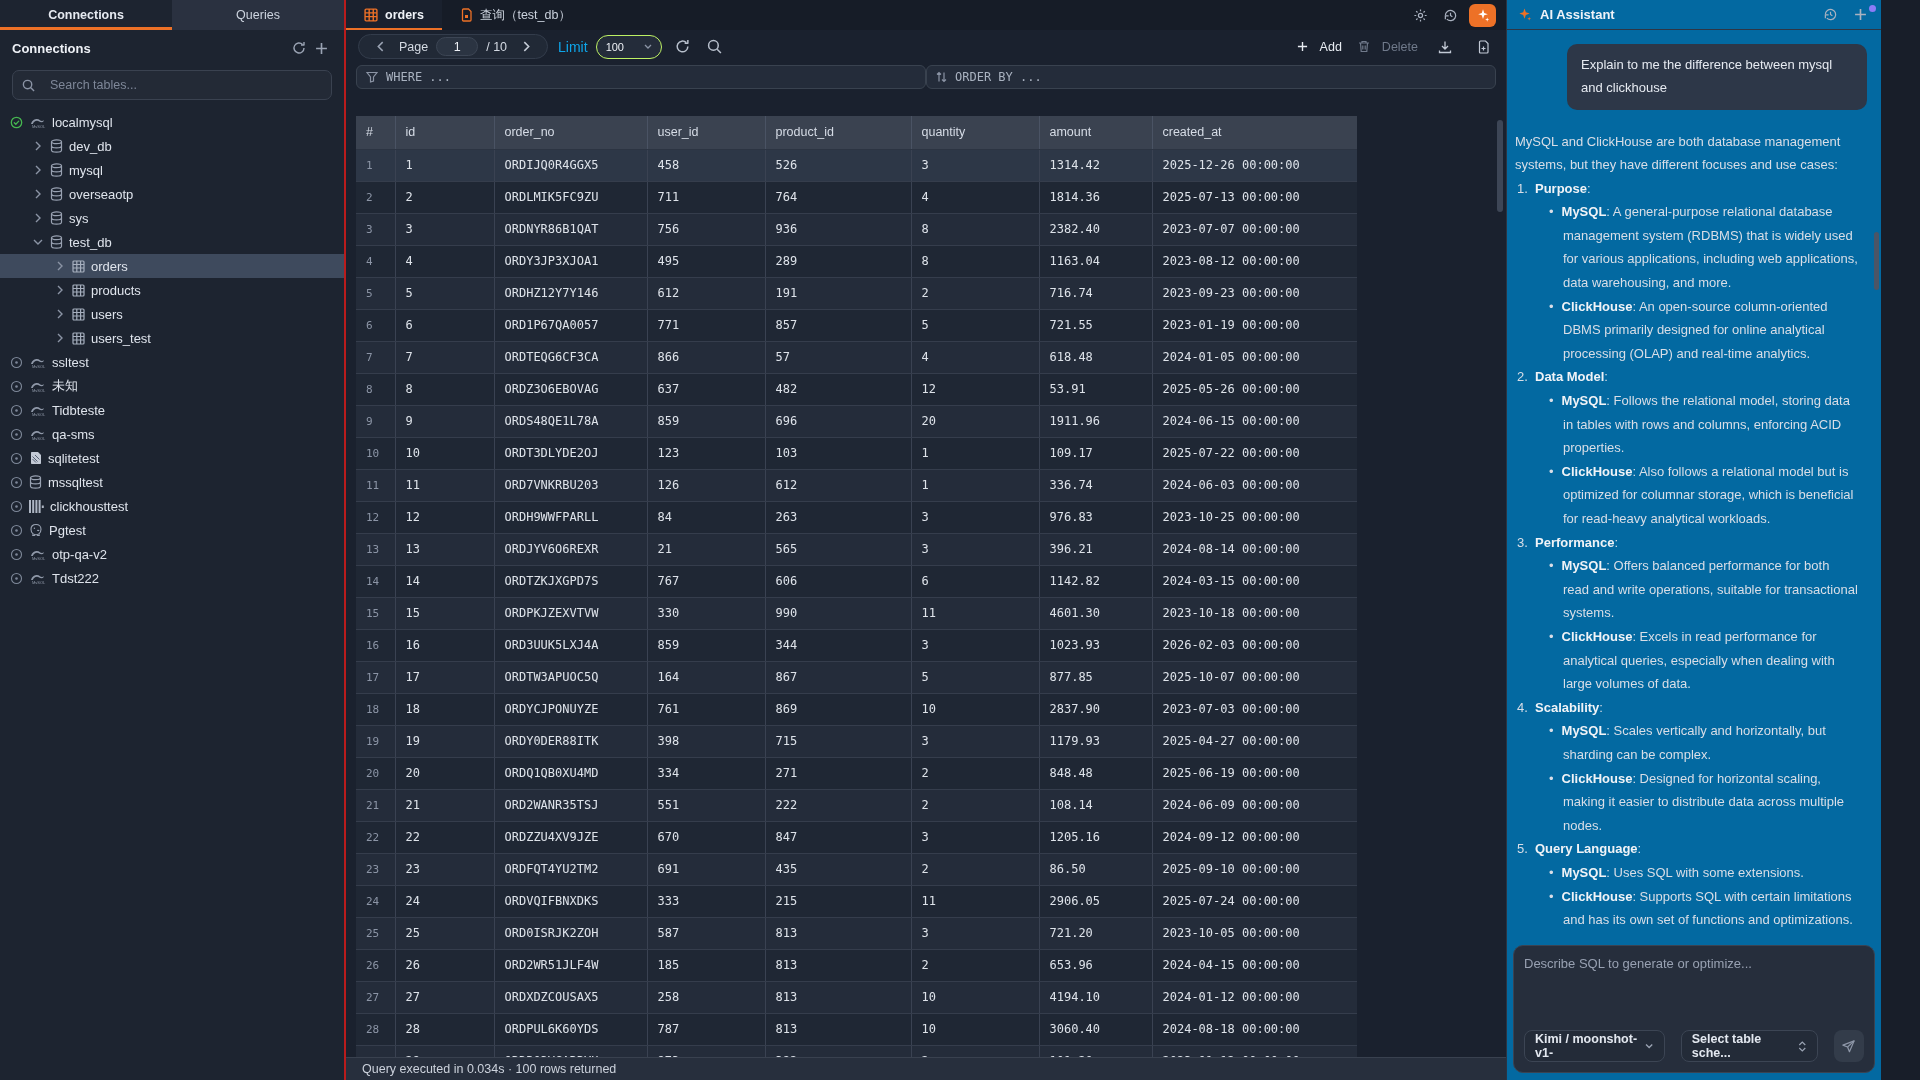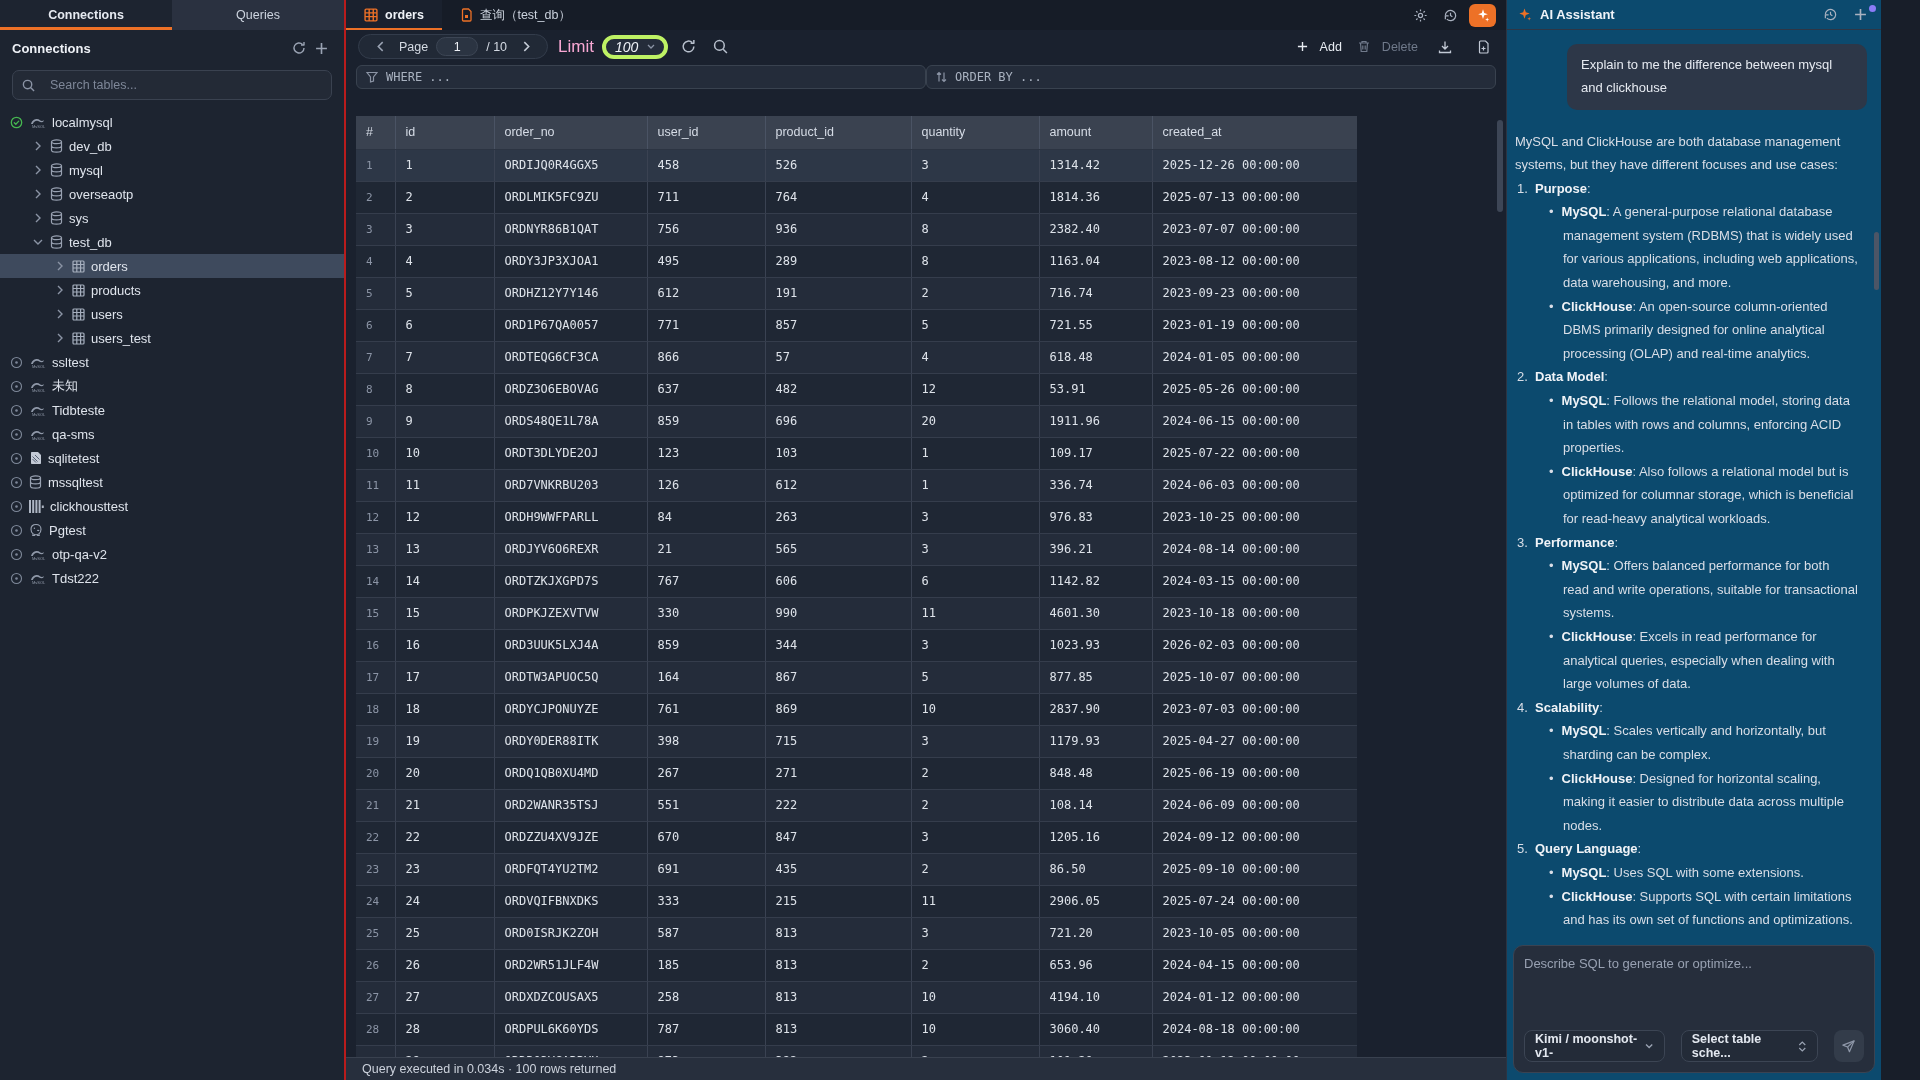--- a/index.html
+++ b/index.html
@@ -44,24 +44,24 @@
   .ai-toggle { width:27px; height:23px; background:#ed7127; border-radius:6px; display:flex;
                align-items:center; justify-content:center; cursor:pointer; }
 
   .toolbar { height:33px; display:flex; align-items:center; padding:0 12px; gap:10px; flex-shrink:0; }
   .pager { display:flex; align-items:center; gap:8px; background:#212936; border:1px solid #333c4b;
            border-radius:15px; height:25px; padding:0 10px; }
   .pager .lbl { font-size:12.5px; color:#d4dae3; }
   .page-input { width:42px; height:19px; background:#2b3442; border:1px solid #3c4554; border-radius:10px;
                 text-align:center; font-size:12.5px; color:#eef1f6; line-height:18px; }
   .limit-wrap { display:flex; align-items:center; gap:8px; }
-  .limit-wrap .lbl { font-size:17px; color:#f9a8d4; }
+  .limit-wrap .lbl { font-size:14px; color:#0ea5e9; }
   .limit-select { display:flex; align-items:center; justify-content:space-between; width:66px; height:24px;
-                  background:#242c3a; border:4px solid #bef264; border-radius:12px; padding:0 9px;
-                  font-size:14px; color:#eef1f6; cursor:pointer;font-style:italic; }
+                  background:#242c3a; border:1px solid #bef264; border-radius:12px; padding:0 9px;
+                  font-size:11px; color:#eef1f6; cursor:pointer; }
   .tool-right { margin-left:auto; display:flex; align-items:center; gap:16px; }
   .tbtn { display:flex; align-items:center; gap:12px; font-size:12.5px; color:#e8ecf2; cursor:pointer; }
   .tbtn.disabled { color:#707a8b; cursor:default; }
 
   .filters { display:flex; padding:2px 10px 6px; flex-shrink:0; }
   .filter-input { flex:1; height:24px; background:#242c3a; border:1px solid #39424f; border-radius:6px;
                   display:flex; align-items:center; gap:8px; padding:0 9px;
                   font-family:"DejaVu Sans Mono", monospace; font-size:12px; color:#a9b2c0; }
 
   .grid-wrap { height:942px; overflow:hidden; padding-left:10px; margin-top:21px; }
@@ -80,21 +80,21 @@
   .grid tbody tr:nth-child(even) { background:#1f2734; }
   .grid tbody tr.hl { background:#2d3747; }
   .grid td.rownum { color:#8c95a6; font-size:11px; }
   .vscroll { position:absolute; right:3px; top:120px; width:6px; height:92px; border-radius:3px; background:#3d4656; }
 
   .statusbar { position:absolute; left:0; right:0; bottom:0; height:23px; background:#272f3d;
                border-top:1px solid #39414f; display:flex; align-items:center; padding:0 16px;
                font-size:12.5px; color:#ccd2dc; }
 
   
-  .ai { width:374px; height:1080px; background:#0c4a6e; display:flex; flex-direction:column;
+  .ai { width:374px; height:1080px; background:#0369a1; display:flex; flex-direction:column;
         flex-shrink:0; position:relative; }
   .ai-head { height:30px; display:flex; align-items:center; gap:8px; padding:0 10px;
              border-bottom:1px solid #2e3645; flex-shrink:0; }
   .ai-head .title { font-size:13px; font-weight:700; color:#f0f3f8; flex:1; }
   .notif-dot { position:absolute; top:5px; right:5px; width:7px; height:7px; border-radius:50%; background:#8b7cf7; }
   .ai-scroll-thumb { position:absolute; top:232px; right:2px; width:5px; height:58px; border-radius:3px; background:#4c5566; }
 
   .ai-chat { flex:1; overflow:hidden; padding:14px 14px 0 8px; }
   .bubble { margin-left:auto; max-width:300px; background:#2d3748; border-radius:10px;
             padding:10px 14px; font-size:13px; line-height:1.75; color:#e6eaf1; }
@@ -845,21 +845,21 @@
               <td>715</td>
               <td>3</td>
               <td>1179.93</td>
               <td>2025-04-27 00:00:00</td>
             </tr>
 
             <tr>
               <td class="rownum">20</td>
               <td>20</td>
               <td>ORDQ1QB0XU4MD</td>
-              <td>267</td>
+              <td>334</td>
               <td>271</td>
               <td>2</td>
               <td>848.48</td>
               <td>2025-06-19 00:00:00</td>
             </tr>
 
             <tr>
               <td class="rownum">21</td>
               <td>21</td>
               <td>ORD2WANR35TSJ</td>

